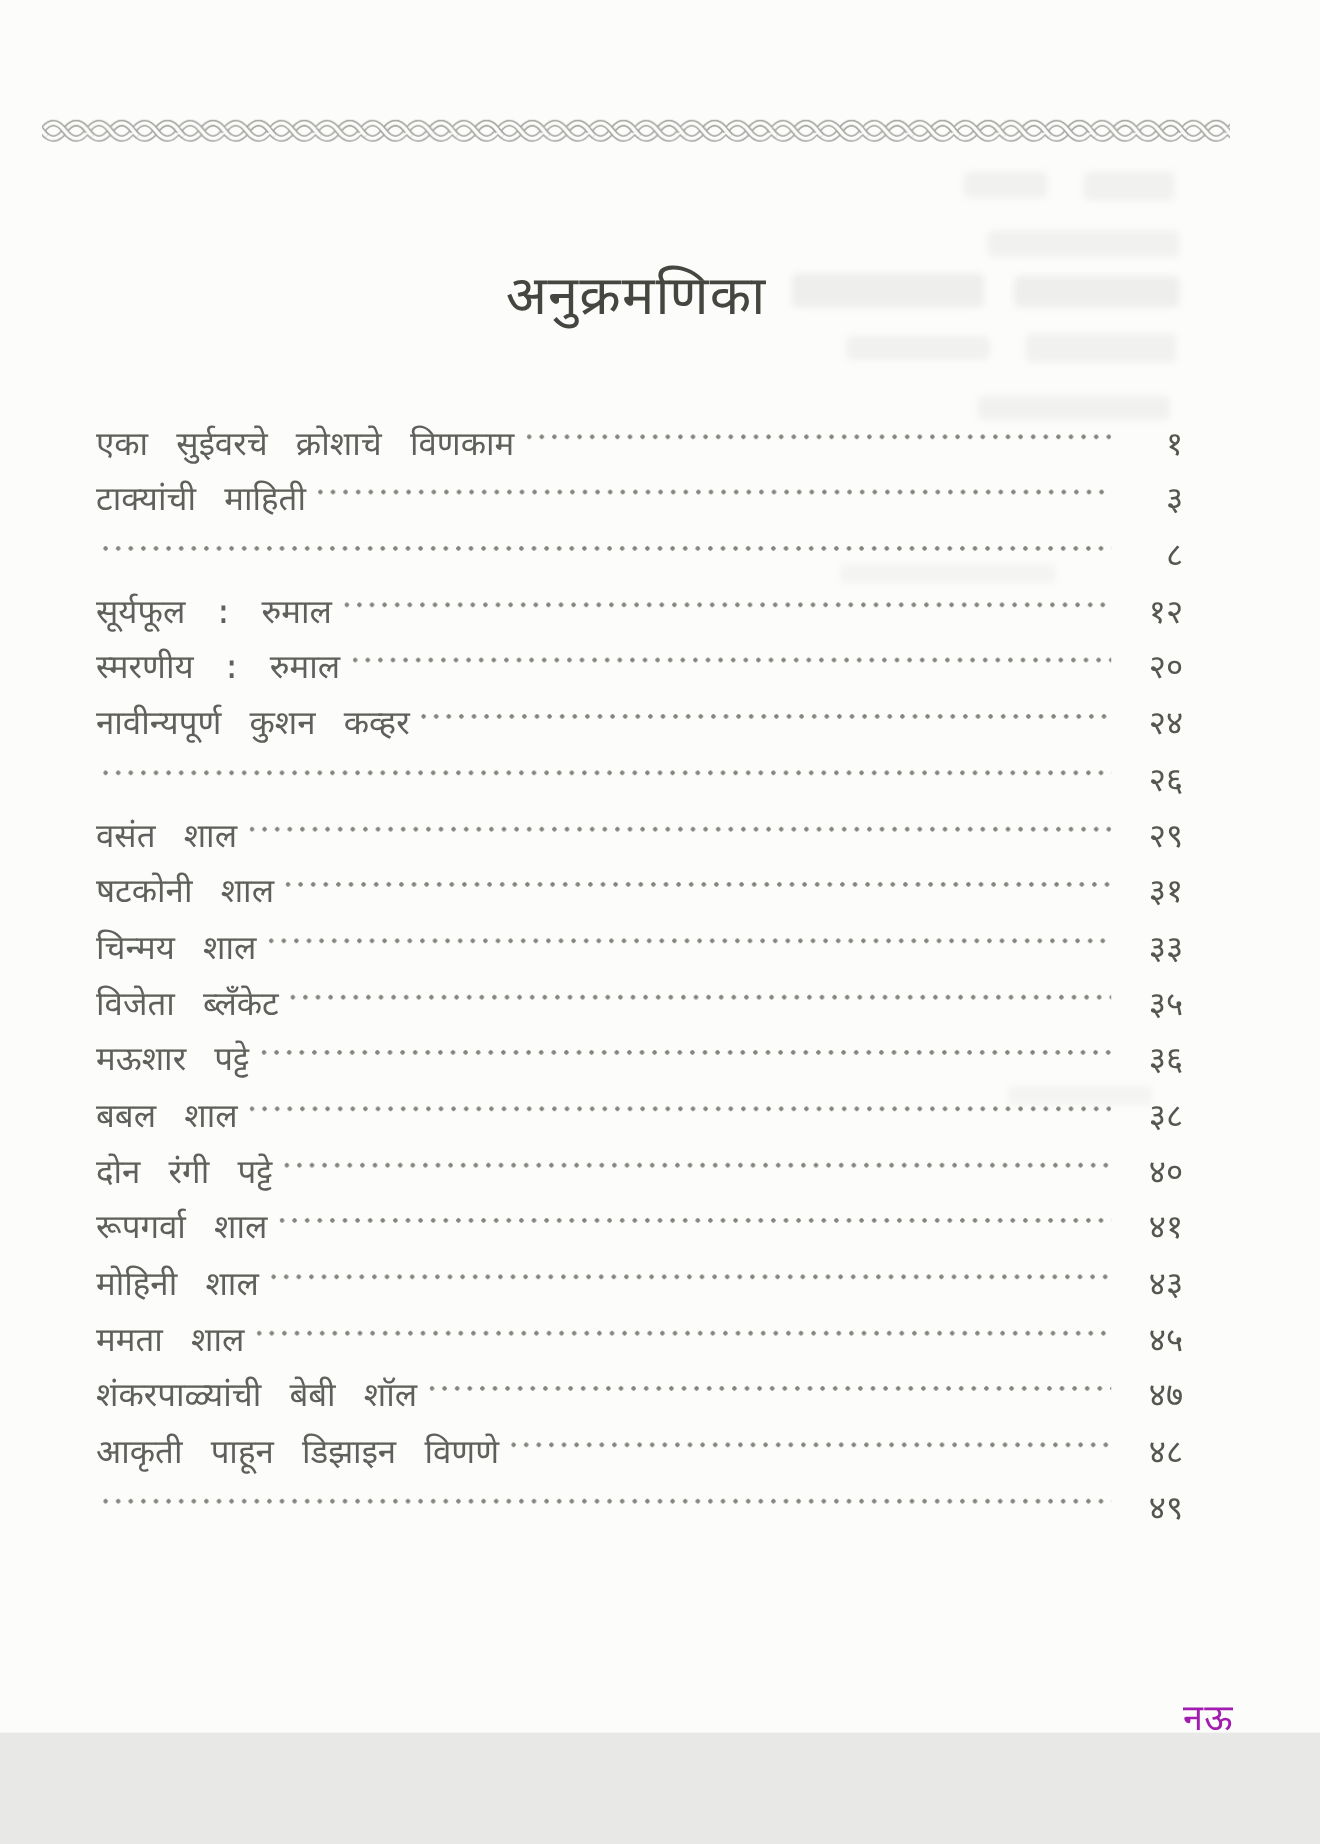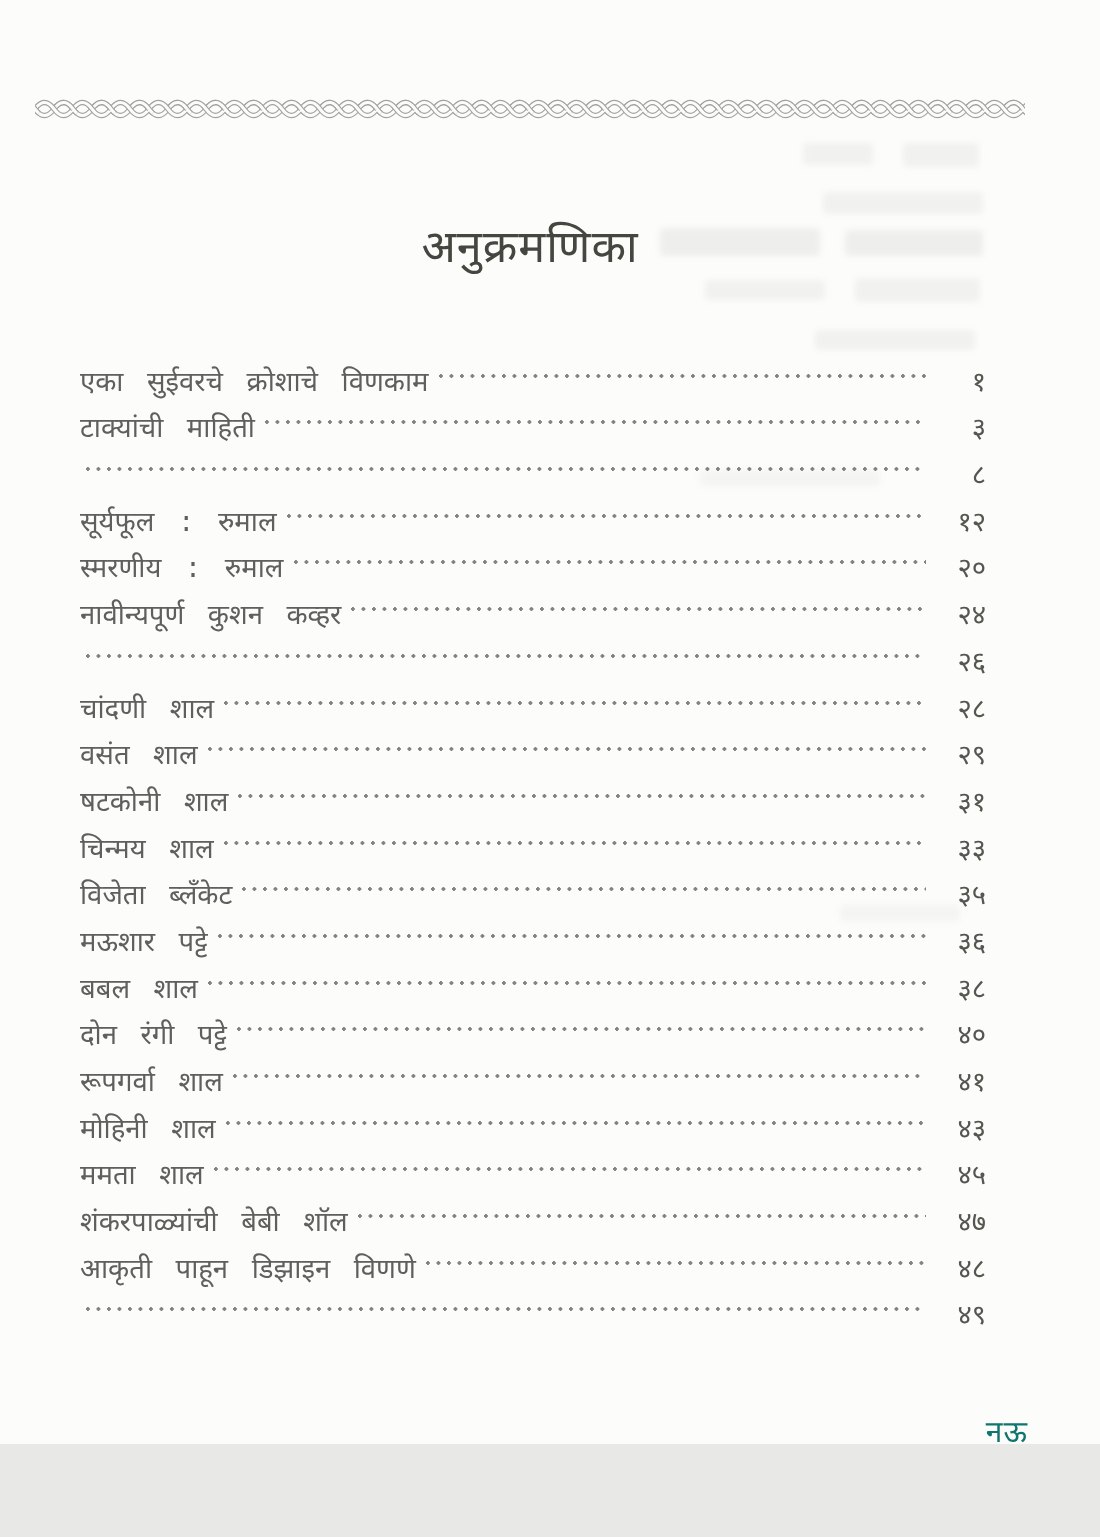--- a/index.html
+++ b/index.html
@@ -37,21 +37,21 @@
     font-weight: normal;
     letter-spacing: 1px;
     color: #45463f;
     margin: 0;
   }
 
   
   .toc {
     position: absolute;
     left: 80px;
-    top: 344px;
+    top: 332px;
     width: 906px;
   }
   .toc-row {
     display: flex;
     align-items: baseline;
     height: 46.7px;
     line-height: 46.7px;
     font-size: 27.5px;
     color: #5e605b;
     word-spacing: 7px;
@@ -84,21 +84,21 @@
     text-align: right;
     color: #55564f;
   }
 
   
   .footer-label {
     position: absolute;
     top: 1410px;
     right: 72px;
     font-size: 30px;
-    color: #0f766e;
+    color: #a21caf;
     letter-spacing: 1px;
   }
 
   
   .ghost {
     position: absolute;
     background: rgba(100, 100, 96, 0.07);
     filter: blur(3px);
     border-radius: 4px;
     pointer-events: none;
@@ -185,25 +185,20 @@
         <span class="toc-label">नावीन्यपूर्ण कुशन कव्हर</span>
         <span class="toc-leader"></span>
         <span class="toc-page">२४</span>
       </div>
 
       <div class="toc-row">
         <span class="toc-leader"></span>
         <span class="toc-page">२६</span>
       </div>
 
-      <div class="toc-row">
-        <span class="toc-label">चांदणी शाल</span>
-        <span class="toc-leader"></span>
-        <span class="toc-page">२८</span>
-      </div>
 
       <div class="toc-row">
         <span class="toc-label">वसंत शाल</span>
         <span class="toc-leader"></span>
         <span class="toc-page">२९</span>
       </div>
 
       <div class="toc-row">
         <span class="toc-label">षटकोनी शाल</span>
         <span class="toc-leader"></span>

